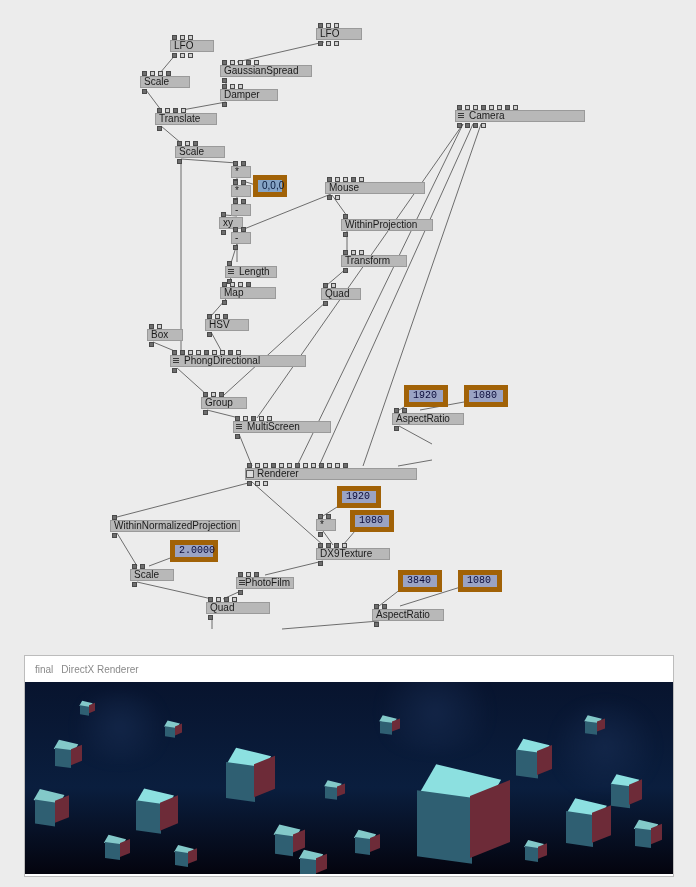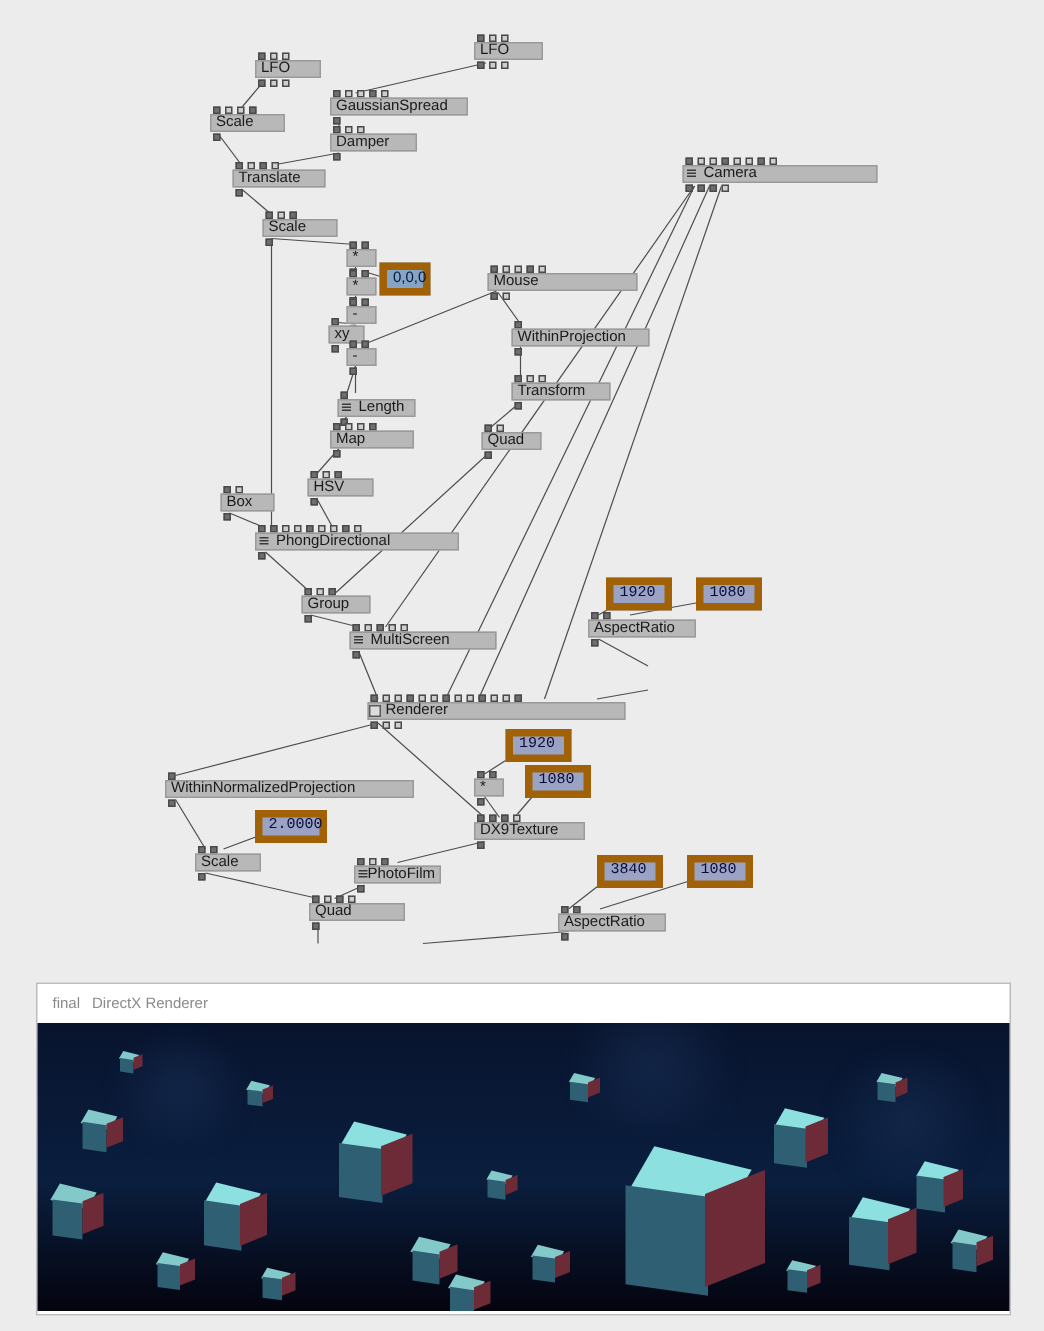--- a/index.html
+++ b/index.html
@@ -581,21 +581,21 @@
       </div>
   <div class="pins bottom">
         <span class="pin"></span>
         <span class="pin light"></span>
         <span class="pin light"></span>
       </div>
 </div>
 
 <div class="iobox" style="left:337px;top:486px;width:44px">1920</div>
 
-<div class="node" style="left:110px;top:514px;width:166px">
+<div class="node" style="left:110px;top:514px;width:130px">
   <div class="pins top">
         <span class="pin"></span>
       </div>
   <div class="title">WithinNormalizedProjection</div>
   <div class="pins bottom">
         <span class="pin"></span>
       </div>
 </div>
 
 <div class="node" style="left:316px;top:513px;width:20px">

